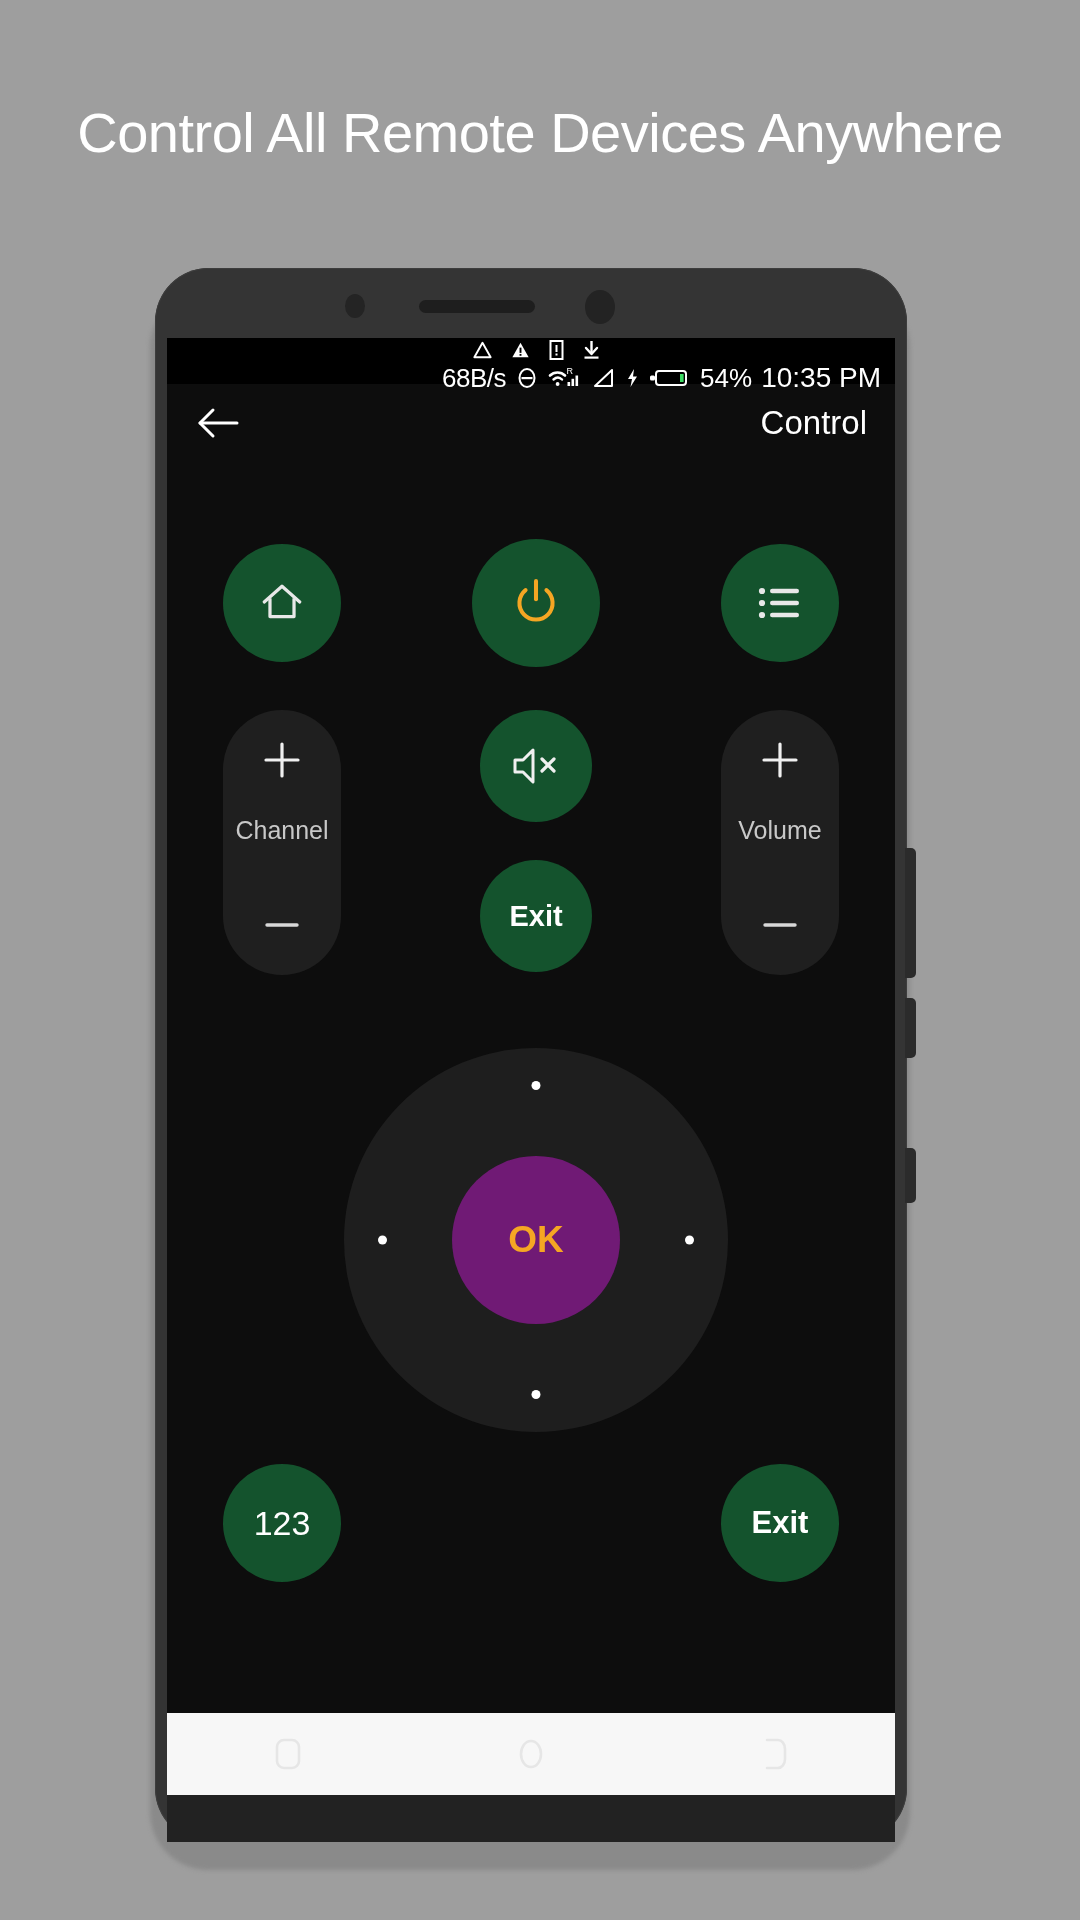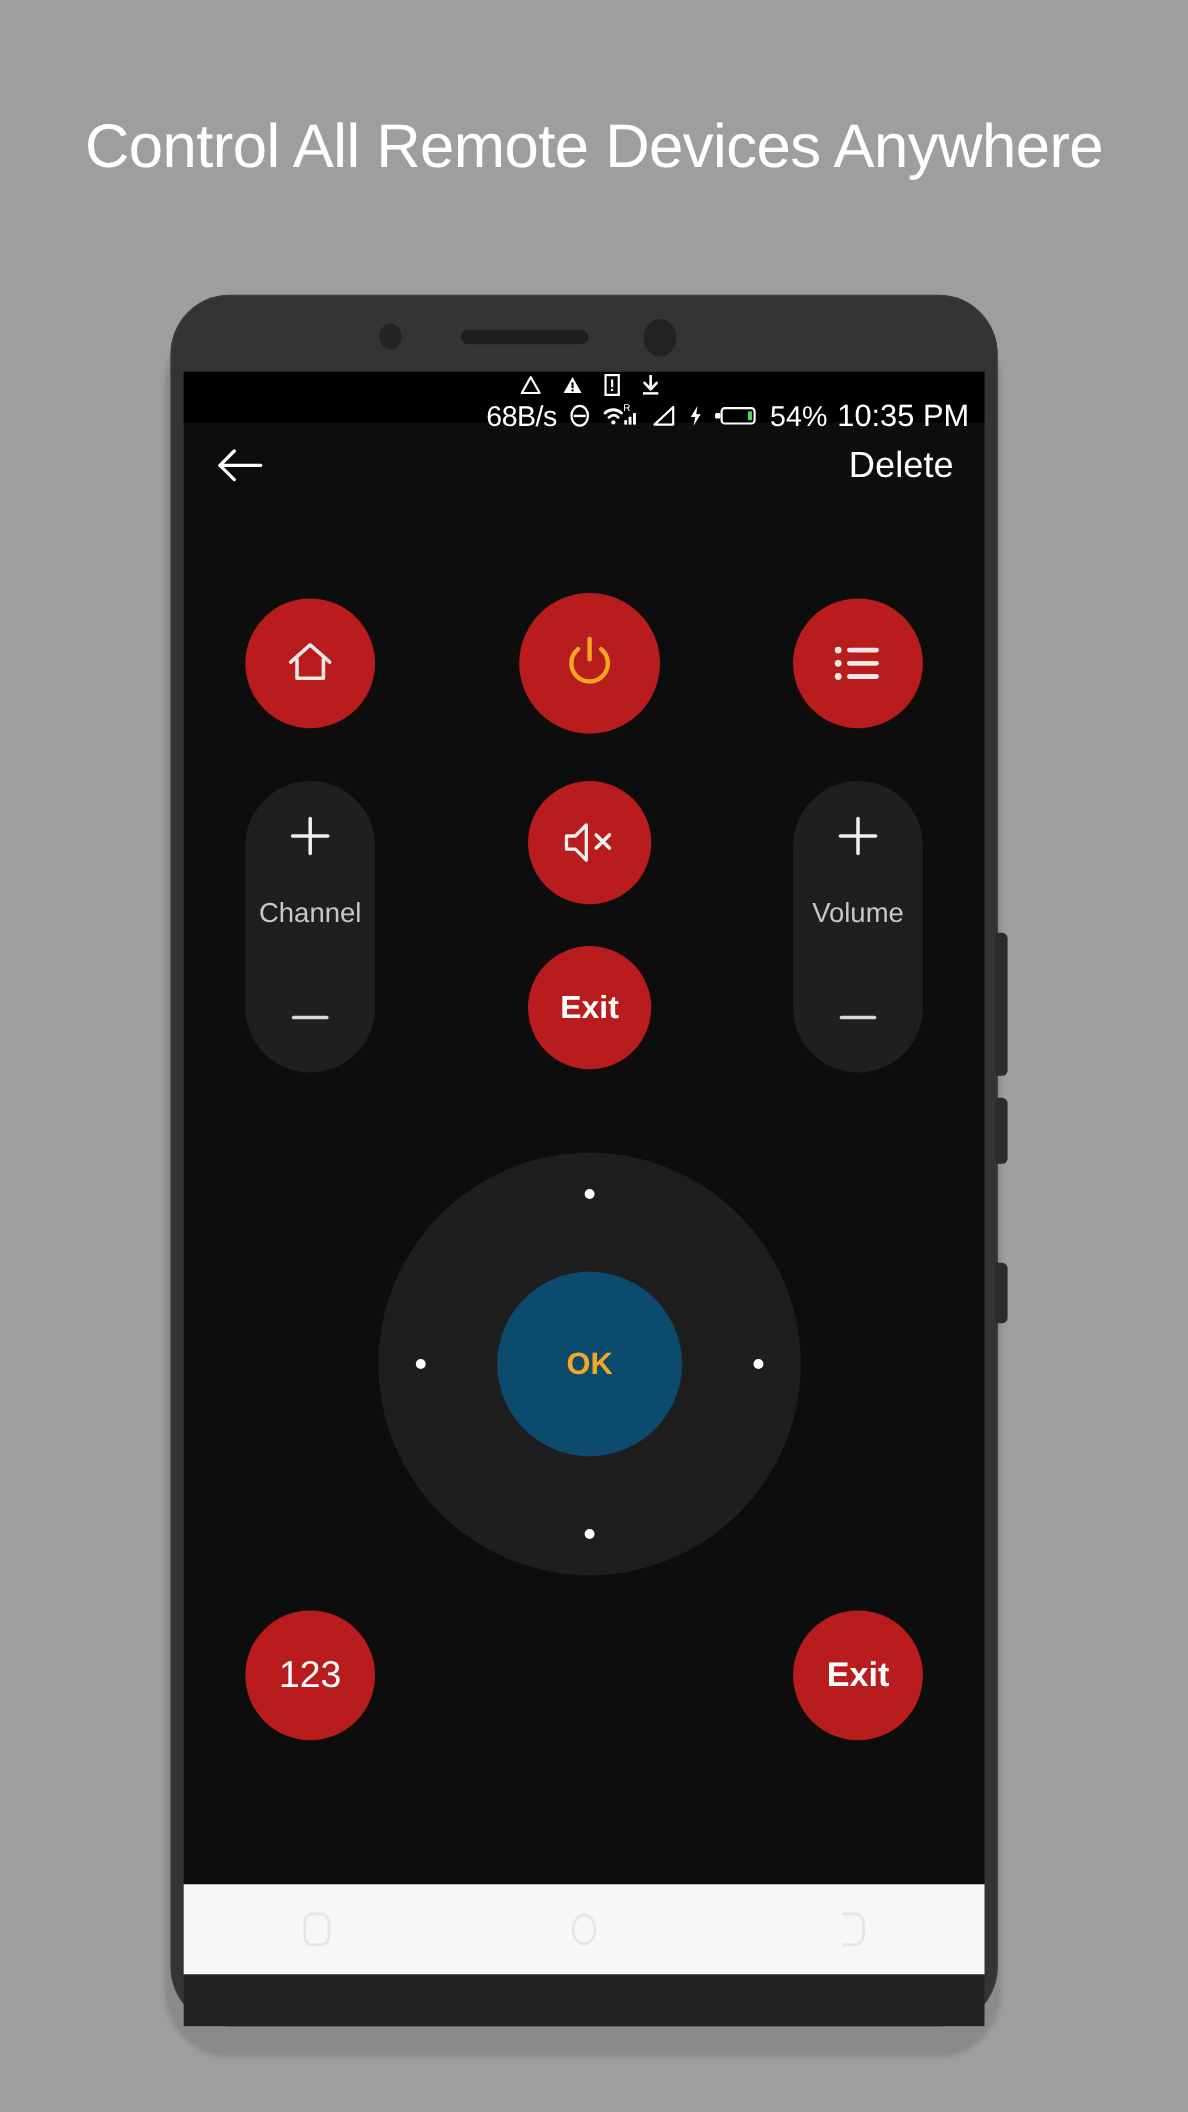--- a/index.html
+++ b/index.html
@@ -151,21 +151,21 @@
   }
 
   
   .remote {
     position: relative;
     height: 1251px;
   }
 
   .rbtn {
     position: absolute;
-    background: #b91c1c;
+    background: #14532d;
     display: flex;
     align-items: center;
     justify-content: center;
     color: #ffffff;
     cursor: pointer;
   }
   .circle { border-radius: 50%; }
 
   
   .r1 { top: 82px; width: 118px; height: 118px; }
@@ -215,24 +215,24 @@
     border-radius: 50%;
     background: #1e1e1e;
     cursor: pointer;
   }
   .dpad .ok {
     position: absolute;
     left: 50%; top: 50%;
     transform: translate(-50%, -50%);
     width: 168px; height: 168px;
     border-radius: 50%;
-    background: #0c4a6e;
+    background: #701a75;
     display: flex; align-items: center; justify-content: center;
     color: #f5a623;
-    font-size: 28px;
+    font-size: 37px;
     font-weight: bold;
     cursor: pointer;
   }
   .dpad .ddot {
     position: absolute;
     width: 9px; height: 9px;
     border-radius: 50%;
     background: #ffffff;
   }
   .ddot.up    { left: 50%; top: 33px;  transform: translateX(-50%); }
@@ -367,21 +367,21 @@
       </div>
     </div>
 
     <div class="appbar">
       <div class="back-arrow">
         <svg width="42" height="34" viewBox="0 0 42 34">
           <path d="M40 17 L3 17" stroke="#fff" stroke-width="3" stroke-linecap="round"></path>
           <path d="M16 4 L3 17 L16 30" fill="none" stroke="#fff" stroke-width="3" stroke-linecap="round" stroke-linejoin="round"></path>
         </svg>
       </div>
-      <div class="appbar-action">Delete</div>
+      <div class="appbar-action">Control</div>
     </div>
 
     <div class="remote">
 
       <div class="rbtn circle r1 left">
         <span>
           <svg width="46" height="46" viewBox="0 0 44 44">
             <path d="M5 21 L22 6 L39 21" fill="none" stroke="#e8e8e8" stroke-width="3.1" stroke-linecap="round" stroke-linejoin="round"></path>
             <path d="M10.5 17.5 L10.5 35 L33.5 35 L33.5 17.5" fill="none" stroke="#e8e8e8" stroke-width="3.1" stroke-linejoin="round"></path>
           </svg>

